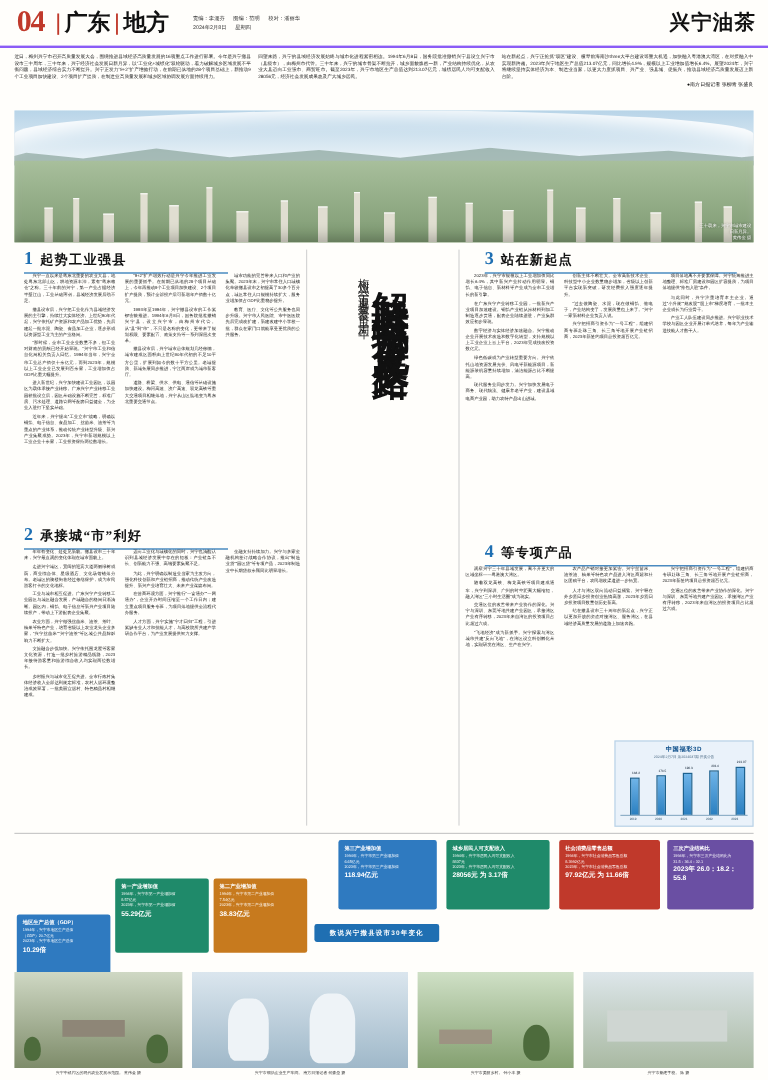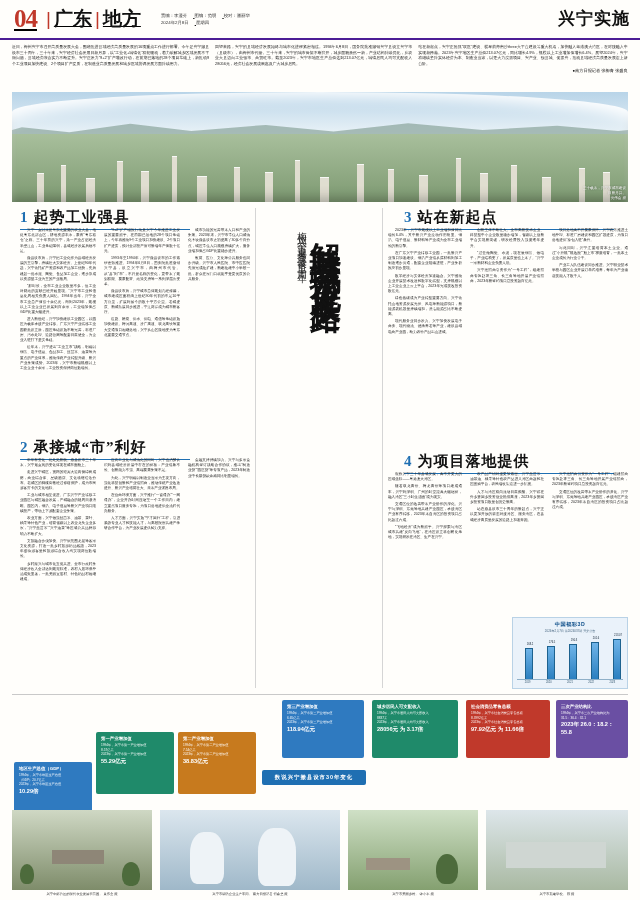--- a/index.html
+++ b/index.html
@@ -12,22 +12,22 @@
   }
   .page {
     position:relative;
     width:640px; height:900px;
     background:#fffefb;
   }
 
   
   .masthead {
     position:absolute; left:0; top:0; width:640px; height:40px;
-    border-bottom:2px solid #4c1d95;
-    display:flex; align-items:center;text-decoration:underline;
+    border-bottom:2px solid #8b5cf6;
+    display:flex; align-items:center;
   }
   .page-no {
     margin-left:14px;
     font-family:"Liberation Serif", serif;
     font-size:25px; font-weight:bold; color:#c0392b; letter-spacing:-1px;
   }
   .sect-wrap { display:flex; align-items:baseline; margin-left:6px; }
   .sect-bar { color:#c0392b; font-size:19px; margin:0 3px; }
   .sect {
     font-family:"Liberation Serif", serif;
@@ -90,21 +90,21 @@
   }
 
   
   .shead { position:absolute; display:flex; align-items:center; gap:6px; }
   .shead .num {
     font-family:"Liberation Serif", serif;
     font-size:15px; font-weight:bold; color:#1f6fb2;
   }
   .shead .stitle {
     font-family:"Liberation Serif", serif;
-    font-size:15px; font-weight:bold; color:#111; letter-spacing:1px;
+    font-size:11px; font-weight:bold; color:#111; letter-spacing:1px;
   }
   .shead .rule {
     position:absolute; left:0; bottom:-3px; height:1px; background:#1f6fb2;
   }
 
   
   .col {
     position:absolute;
     font-size:3.6px; line-height:5.2px;
     color:#242424; text-align:justify;
@@ -204,21 +204,21 @@
       <span class="sect-bar">|</span>
       <span class="sect">地方</span>
     </div>
     <div class="mast-meta">
       <span>责编：李漫芬</span>
       <span>图编：范明</span>
       <span>校对：潘丽华</span>
       <span>2024年2月8日</span>
       <span>星期四</span>
     </div>
-    <div class="paper-name">兴宁实施</div>
+    <div class="paper-name">兴宁油茶</div>
   </div>
 
   <div class="lede">
     <div class="lede-col c1">近日，梅州兴宁市召开高质量发展大会，围绕推进县域经济高质量发展的16项重点工作进行部署。今年是兴宁撤县设市三十周年，三十年来，兴宁经济社会发展日新月异，以“工业化+城镇化”双轮驱动，着力破解城乡区域发展不平衡问题，县域经济综合实力不断提升。兴宁正发力“9+2”扩产增效行动，在前期已落地的28个项目基础上，新推动9个工业项目加快建设、2个项目扩产提质，在制造业高质量发展和城乡区域协调发展方面持续用力。</div>
     <div class="lede-col c2">回望来路，兴宁的县域经济发展始终与城市化进程紧密相连。1994年6月8日，国务院批准撤销兴宁县设立兴宁市（县级市），由梅州市代管。三十年来，兴宁的城市骨架不断拉开，城乡面貌焕然一新，产业结构持续优化，从农业大县迈向工业强市、商贸旺市。截至2023年，兴宁市地区生产总值达到213.07亿元，城镇居民人均可支配收入28056元，经济社会发展成果惠及广大城乡居民。</div>
     <div class="lede-col c3">
       <div>站在新起点，兴宁正抢抓“双区”建设、横琴前海南沙three大平台建设等重大机遇，加快融入粤港澳大湾区，在对接融入中实现新跨越。2023年兴宁地区生产总值213.07亿元，同比增长4.9%，规模以上工业增加值增长6.4%。展望2024年，兴宁将继续坚持实体经济为本、制造业当家，以更大力度抓项目、兴产业、强县城、促振兴，推动县域经济高质量发展迈上新台阶。</div>
       <div class="byline">●南方日报记者 张柳青 张盛良</div>
     </div>
   </div>
@@ -270,21 +270,21 @@
   </div>
 
   <div class="shead" style="left:20px; top:438px; width:170px;">
     <span class="num">2</span>
     <span class="stitle">承接城“市”利好</span>
     <span class="rule" style="width:170px;"></span>
   </div>
 
   <div class="shead" style="left:404px; top:452px; width:210px;">
     <span class="num">4</span>
-    <span class="stitle">为项目落地提供</span>
+    <span class="stitle">等专项产品</span>
     <span class="rule" style="width:210px;"></span>
   </div>
 
   <div class="col" style="left:20px; top:228px; width:76px; height:198px;">
     <p>兴宁一直以来是粤东北重要的农业大县，地处粤东北部山区，耕地资源丰沛，素有“粤东粮仓”之称。三十年前的兴宁，第一产业占据经济半壁江山，工业基础薄弱，县域经济发展后劲不足。</p>
     <p>撤县设市后，兴宁把工业化作为县域经济发展的主引擎，持续壮大实体经济。上世纪90年代起，兴宁依托矿产资源和农产品加工优势，先后建起一批水泥、陶瓷、食品加工企业，逐步形成以资源型工业为主的产业格局。</p>
     <p>“那时候，全市工业企业数量不多，但工业对财政的贡献已经开始显现。”兴宁市工业和信息化局相关负责人回忆。1994年当年，兴宁全市工业总产值仅十余亿元，而到2023年，规模以上工业企业已发展到百余家，工业增加值占GDP比重大幅提升。</p>
     <p>进入新世纪，兴宁加快建设工业园区，以园区为载体承接产业转移。广东兴宁产业转移工业园获批设立后，园区基础设施不断完善，标准厂房、污水处理、道路管网等配套日益健全，为企业入驻打下坚实基础。</p>
     <p>近年来，兴宁提出“工业立市”战略，明确以铜箔、电子信息、食品加工、丝苗米、油茶等为重点的产业体系，推动传统产业转型升级、新兴产业集聚成势。2023年，兴宁市新增规模以上工业企业十余家，工业投资保持两位数增长。</p>
   </div>

